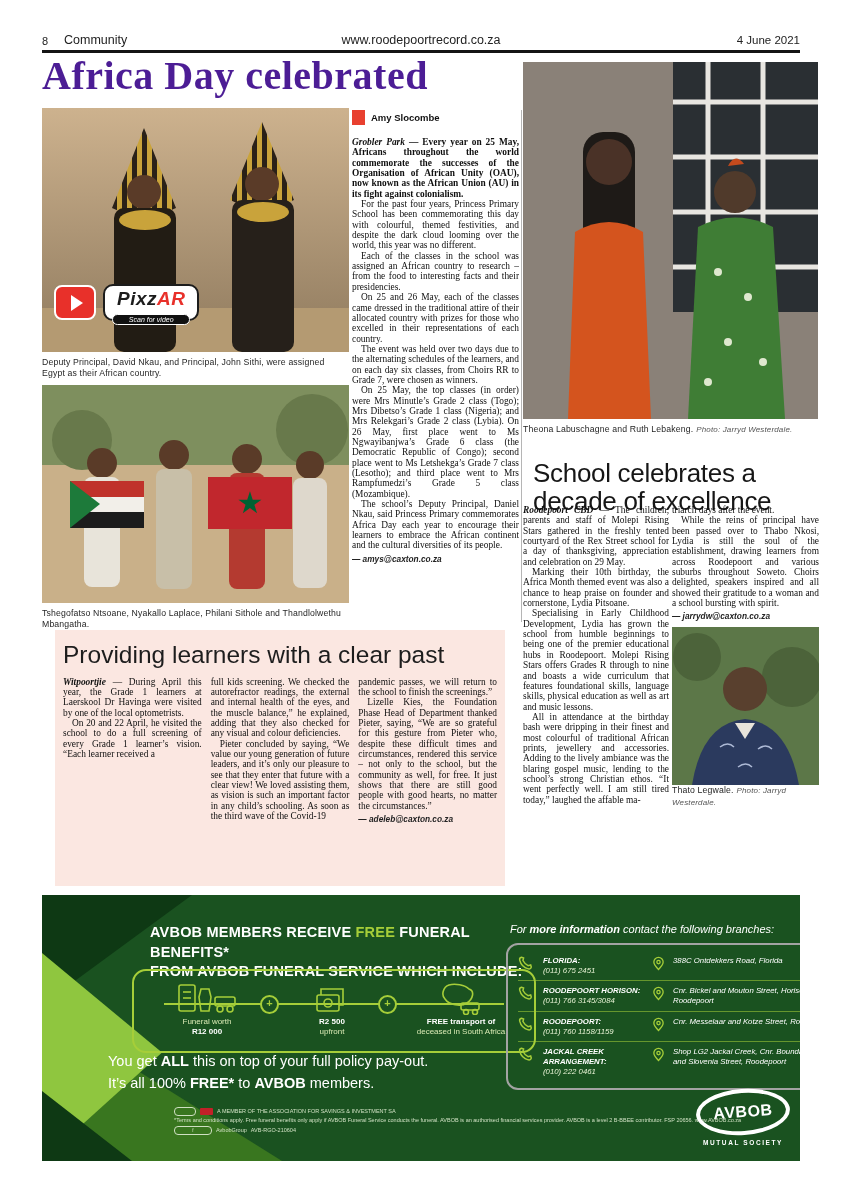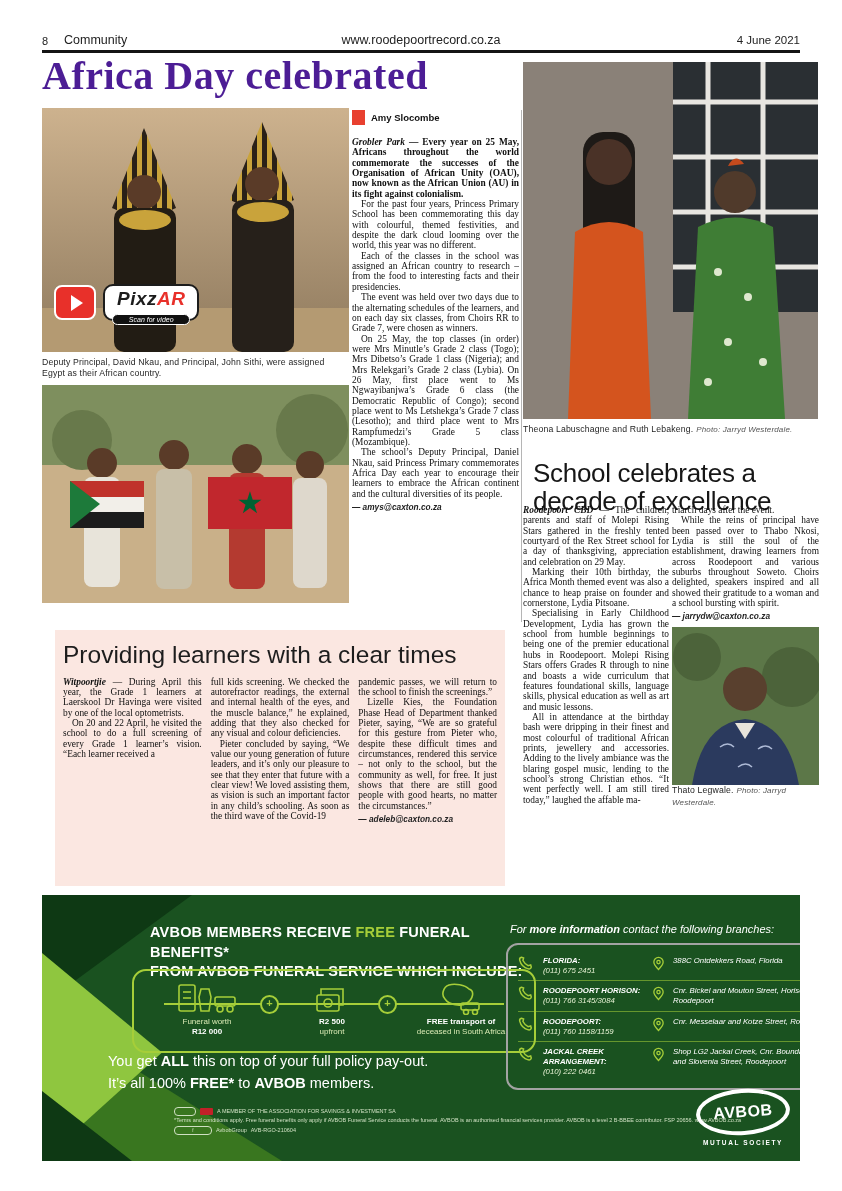--- a/index.html
+++ b/index.html
@@ -173,29 +173,31 @@
         <rect x="28" y="112" width="74" height="15" fill="#f2efe9"></rect>
         <rect x="28" y="127" width="74" height="16" fill="#1c1c1c"></rect>
         <polygon points="28,96 28,143 58,119" fill="#1d7a3a"></polygon>
       </g>
       <g>
         <rect x="166" y="92" width="84" height="52" fill="#c1272d"></rect>
         <text x="208" y="128" font-size="30" text-anchor="middle" fill="#006233">★</text>
       </g>
     </svg>
   </div>
+  <div class="cap2 cap">Tshegofatso Ntsoane, Nyakallo Laplace, Philani Sithole and Thandlolwethu Mbangatha.</div>
 
   <div class="article1 serif">
     <div class="byline">
       <span class="byline-sq"></span>
       <span class="byline-nm">Amy Slocombe</span>
     </div>
     <p class="bold-lead"><span class="loc">Grobler Park</span> <span>— Every year on 25 May, Africans throughout the world commemorate the successes of the Organisation of African Unity (OAU), now known as the African Union (AU) in its fight against colonialism.</span></p>
     <p>For the past four years, Princess Primary School has been commemorating this day with colourful, themed festivities, and despite the dark cloud looming over the world, this year was no different.</p>
     <p>Each of the classes in the school was assigned an African country to research – from the food to interesting facts and their presidencies.</p>
+    <p>On 25 and 26 May, each of the classes came dressed in the traditional attire of their allocated country with prizes for those who excelled in their representations of each country.</p>
     <p>The event was held over two days due to the alternating schedules of the learners, and on each day six classes, from Choirs RR to Grade 7, were chosen as winners.</p>
     <p>On 25 May, the top classes (in order) were Mrs Minutle’s Grade 2 class (Togo); Mrs Dibetso’s Grade 1 class (Nigeria); and Mrs Relekgari’s Grade 2 class (Lybia). On 26 May, first place went to Ms Ngwayibanjwa’s Grade 6 class (the Democratic Republic of Congo); second place went to Ms Letshekga’s Grade 7 class (Lesotho); and third place went to Mrs Rampfumedzi’s Grade 5 class (Mozambique).</p>
     <p>The school’s Deputy Principal, Daniel Nkau, said Princess Primary commemorates Africa Day each year to encourage their learners to embrace the African continent and the cultural diversities of its people.</p>
     <div class="email">— amys@caxton.co.za</div>
   </div>
 
   <div class="vrule"></div>
 
   <div class="photo" style="left:523px;top:62px;width:295px;height:357px;">
     <svg width="295" height="357" viewBox="0 0 295 357">
@@ -249,21 +251,21 @@
             <path d="M48 120 q8 -6 14 0"></path>
             <path d="M86 122 q8 -6 14 0"></path>
             <path d="M66 140 q8 -6 14 0"></path>
           </g>
       </svg>
     </div>
     <div class="cap"><span>Thato Legwale.</span><span class="credit">Photo: Jarryd Westerdale.</span></div>
   </div>
 
   <div class="pink">
-    <h3>Providing learners with a clear times</h3>
+    <h3>Providing learners with a clear past</h3>
     <div class="pink-cols serif">
       <div class="pink-col">
         <p><span class="loc">Witpoortjie</span> <span>— During April this year, the Grade 1 learners at Laerskool Dr Havinga were visited by one of the local optometrists.</span></p>
         <p>On 20 and 22 April, he visited the school to do a full screening of every Grade 1 learner’s vision. “Each learner received a</p>
       </div>
       <div class="pink-col">
         <p>full kids screening. We checked the autorefractor readings, the external and internal health of the eyes, and the muscle balance,” he explained, adding that they also checked for any visual and colour deficiencies.</p>
         <p>Pieter concluded by saying, “We value our young generation of future leaders, and it’s only our pleasure to see that they enter that future with a clear view! We loved assisting them, as vision is such an important factor in any child’s schooling. As soon as the third wave of the Covid-19</p>
       </div>
       <div class="pink-col">

